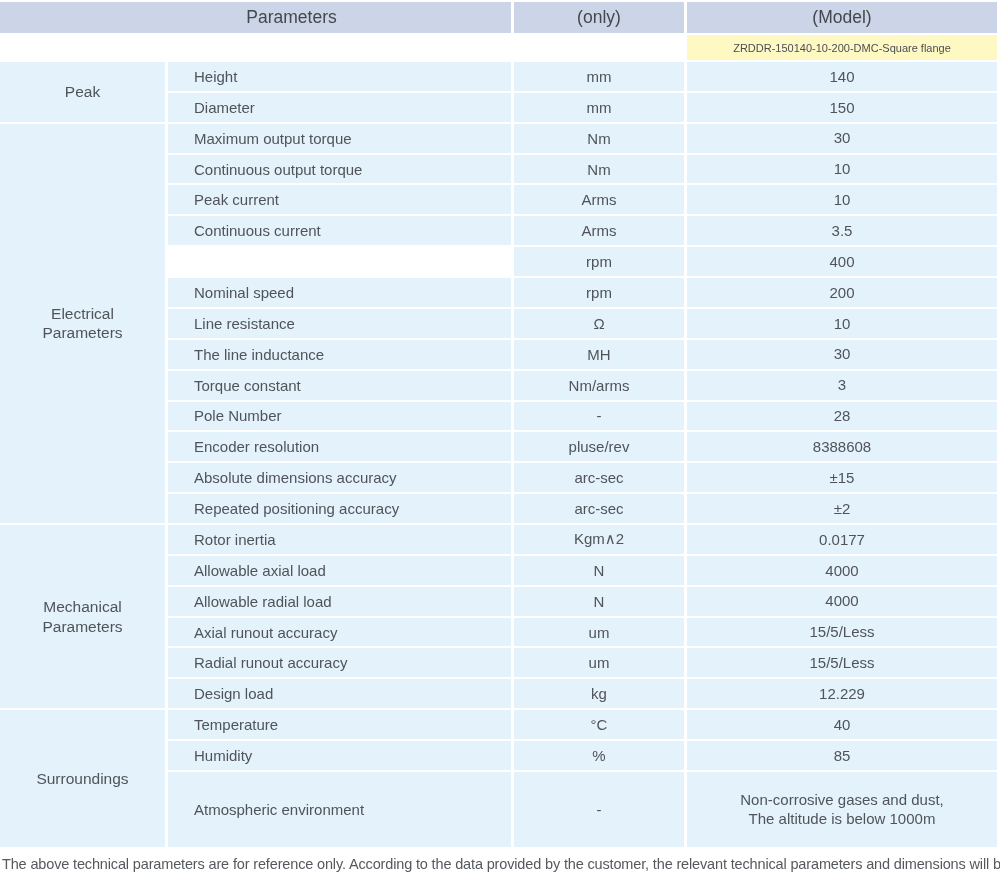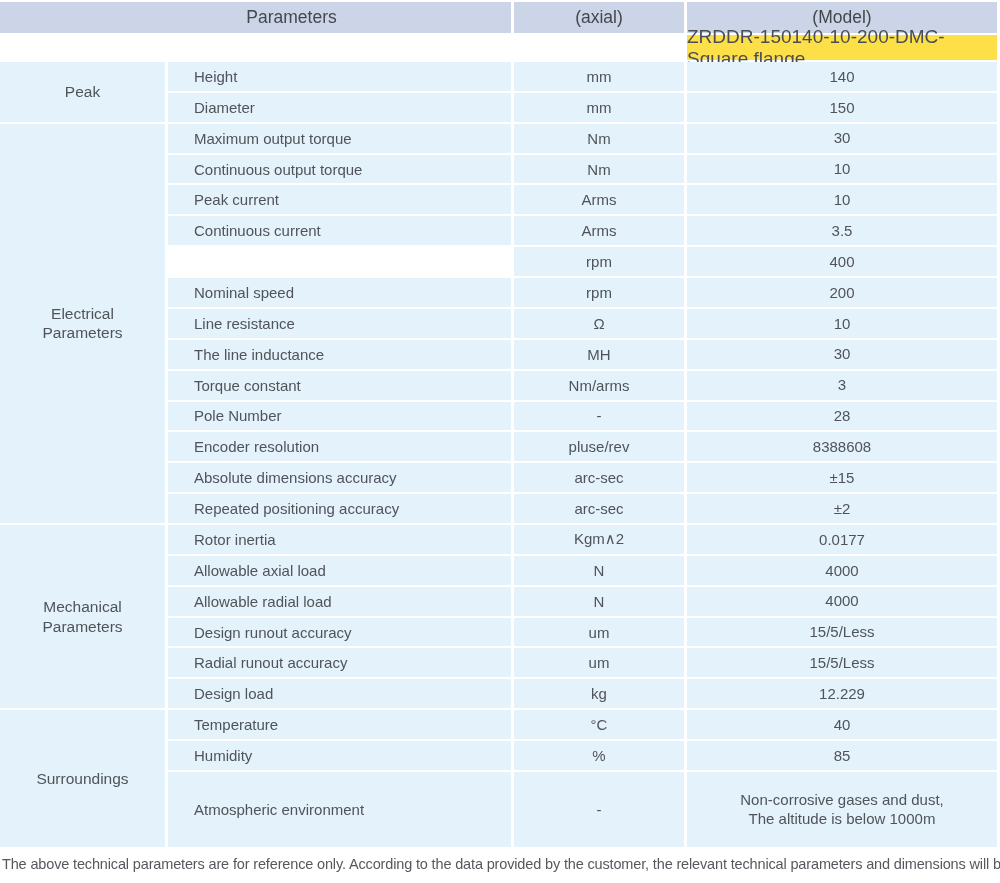--- a/index.html
+++ b/index.html
@@ -10,38 +10,38 @@
     grid-template-columns:165px 343px 170px 1fr;
     grid-template-rows:31px 25px repeat(23,1fr) 2.6fr;
     column-gap:3px;row-gap:2px;
     background:#ffffff;
   }
   .cell{display:flex;align-items:center;justify-content:center;color:#50545a;font-size:15px;}
   .hdr{background:#ccd5e8;color:#44484e;font-size:17.5px;}
   .h-params{grid-column:1/3;grid-row:1/3;padding-left:72px;}
   .h-unit{grid-column:3;grid-row:1/3;}
   .h-model{grid-column:4;grid-row:1;}
-  .h-model-num{grid-column:4;grid-row:2;background:#fde047;font-size:19px;color:#4a4e54;}
+  .h-model-num{grid-column:4;grid-row:2;background:#fef9c3;font-size:11px;color:#4a4e54;}
   .cat{grid-column:1;background:#e4f2fb;text-align:center;padding:0 34px;line-height:1.25;font-size:15.5px;}
   .name{grid-column:2;background:#e4f2fb;justify-content:flex-start;padding-left:26px;}
   .unit{grid-column:3;background:#e4f2fb;}
   .val{grid-column:4;background:#e4f2fb;text-align:center;white-space:pre-line;line-height:1.3;}
   .cell{grid-row:var(--gr);}
   .footer-note{
     margin-top:9px;padding-left:2px;font-size:14.5px;letter-spacing:-0.15px;
     color:#55595e;white-space:nowrap;
   }
 </style>
 </head>
 <body>
 
 <div class="spec-table">
 
   <div class="cell hdr h-params">Parameters</div>
-  <div class="cell hdr h-unit">(axial)</div>
+  <div class="cell hdr h-unit">(only)</div>
   <div class="cell hdr h-model">(Model)</div>
   <div class="cell h-model-num">ZRDDR-150140-10-200-DMC-Square flange</div>
 
   <div class="cell cat" style="--gr:3 / span 2">Peak</div>
   <div class="cell name" style="--gr:3">Height</div>
   <div class="cell unit" style="--gr:3">mm</div>
   <div class="cell val" style="--gr:3">140</div>
   <div class="cell name" style="--gr:4">Diameter</div>
   <div class="cell unit" style="--gr:4">mm</div>
   <div class="cell val" style="--gr:4">150</div>
@@ -89,21 +89,21 @@
   <div class="cell cat" style="--gr:18 / span 6">Mechanical Parameters</div>
   <div class="cell name" style="--gr:18">Rotor inertia</div>
   <div class="cell unit" style="--gr:18">Kgm∧2</div>
   <div class="cell val" style="--gr:18">0.0177</div>
   <div class="cell name" style="--gr:19">Allowable axial load</div>
   <div class="cell unit" style="--gr:19">N</div>
   <div class="cell val" style="--gr:19">4000</div>
   <div class="cell name" style="--gr:20">Allowable radial load</div>
   <div class="cell unit" style="--gr:20">N</div>
   <div class="cell val" style="--gr:20">4000</div>
-  <div class="cell name" style="--gr:21">Design runout accuracy</div>
+  <div class="cell name" style="--gr:21">Axial runout accuracy</div>
   <div class="cell unit" style="--gr:21">um</div>
   <div class="cell val" style="--gr:21">15/5/Less</div>
   <div class="cell name" style="--gr:22">Radial runout accuracy</div>
   <div class="cell unit" style="--gr:22">um</div>
   <div class="cell val" style="--gr:22">15/5/Less</div>
   <div class="cell name" style="--gr:23">Design load</div>
   <div class="cell unit" style="--gr:23">kg</div>
   <div class="cell val" style="--gr:23">12.229</div>
 
   <div class="cell name" style="--gr:24">Temperature</div>

